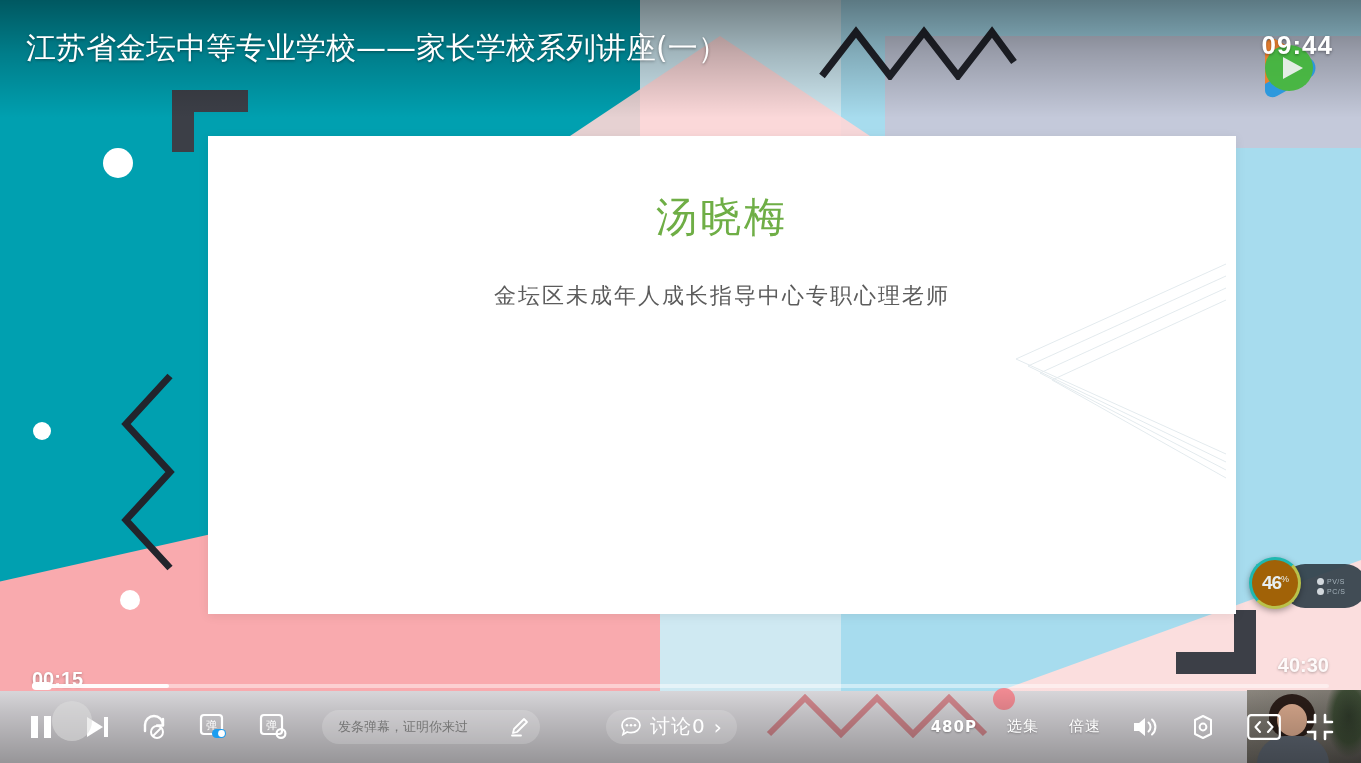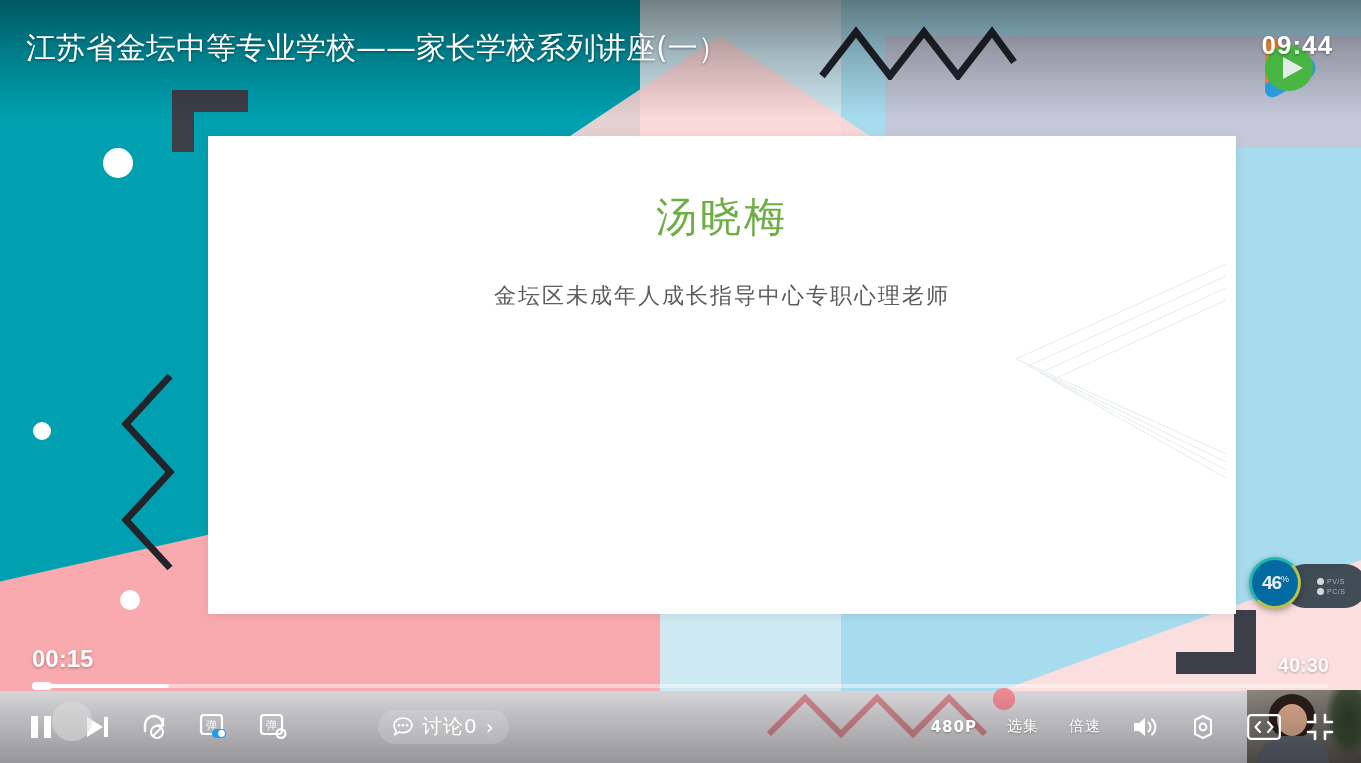--- a/index.html
+++ b/index.html
@@ -142,31 +142,31 @@
   .fw-pill {
     position:absolute; left:34px; top:7px; width:84px; height:44px;
     background:#32404a; border-radius:22px; opacity:.92;
     display:flex; flex-direction:column; justify-content:center; padding-left:34px; gap:3px;
   }
   .fw-row { display:flex; align-items:center; gap:3px; }
   .fw-dot { width:7px; height:7px; border-radius:50%; background:#cfd8dd; }
   .fw-lbl { font-size:7px; color:#9fb0ba; letter-spacing:.5px; }
   .fw-circle {
     position:relative; width:52px; height:52px; border-radius:50%;
-    background:#0369a1; display:flex; align-items:center; justify-content:center;
+    background:#a16207; display:flex; align-items:center; justify-content:center;
     border:3px solid #1fb8b0;
     border-right-color:#b9c24a; border-bottom-color:#b9c24a;
     box-shadow:0 2px 6px rgba(0,0,0,.35); z-index:2;
   }
   .fw-pct { font-size:19px; color:#e6eef2; font-weight:bold; letter-spacing:-1px; }
   .fw-pct sup { font-size:9px; font-weight:normal; }
 
   
   .time-cur {
-    position:absolute; left:32px; bottom:90px; font-size:24px; color:#fff;
+    position:absolute; left:32px; bottom:72px; font-size:20px; color:#fff;
     font-weight:bold; text-shadow:0 1px 3px rgba(0,0,0,.35);
   }
   .time-dur {
     position:absolute; right:32px; bottom:86px; font-size:20px; color:#fff;
     font-weight:bold; opacity:.85; text-shadow:0 1px 3px rgba(0,0,0,.35);
   }
   .progress-track {
     position:absolute; left:32px; right:32px; bottom:75px; height:4px;
     background:rgba(255,255,255,.45); border-radius:2px;
   }
@@ -357,20 +357,29 @@
     </div>
 
     <div class="ctl gap-24">
       <svg width="30" height="30" viewBox="0 0 30 30">
         <rect x="3" y="3" width="21" height="19" rx="3" fill="none" stroke="#fff" stroke-width="2.2"></rect>
         <text x="13.5" y="17" font-size="11" fill="#fff" text-anchor="middle" font-family="DejaVu Sans, sans-serif">弹</text>
         <circle cx="23" cy="21.5" r="4.4" fill="none" stroke="#fff" stroke-width="2.2"></circle>
       </svg>
     </div>
 
+    <div class="danmu-input">
+      <input class="ph" type="text" readonly="" placeholder="发条弹幕，证明你来过" style="">
+      <span class="ctl">
+        <svg width="22" height="22" viewBox="0 0 22 22">
+          <path d="M16 3 L19 6 L9 16 L5 17 L6 13 Z" fill="none" stroke="#fff" stroke-width="1.8" stroke-linejoin="round"></path>
+          <line x1="4" y1="19.5" x2="13" y2="19.5" stroke="#fff" stroke-width="1.8" stroke-linecap="round"></line>
+        </svg>
+      </span>
+    </div>
 
     <div class="discuss-pill">
       <svg width="22" height="22" viewBox="0 0 22 22">
         <path d="M11 2 C16 2 20 5.2 20 9.3 C20 13.4 16 16.6 11 16.6 C9.6 16.6 8.3 16.4 7.2 16 L3 18.4 L4 14.6 C2.7 13.2 2 11.3 2 9.3 C2 5.2 6 2 11 2 Z" fill="none" stroke="#fff" stroke-width="1.7"></path>
         <circle cx="7" cy="9.3" r="1.3" fill="#fff"></circle>
         <circle cx="11" cy="9.3" r="1.3" fill="#fff"></circle>
         <circle cx="15" cy="9.3" r="1.3" fill="#fff"></circle>
       </svg>
       <span class="lbl">讨论0</span>
       <span class="lbl">›</span>

